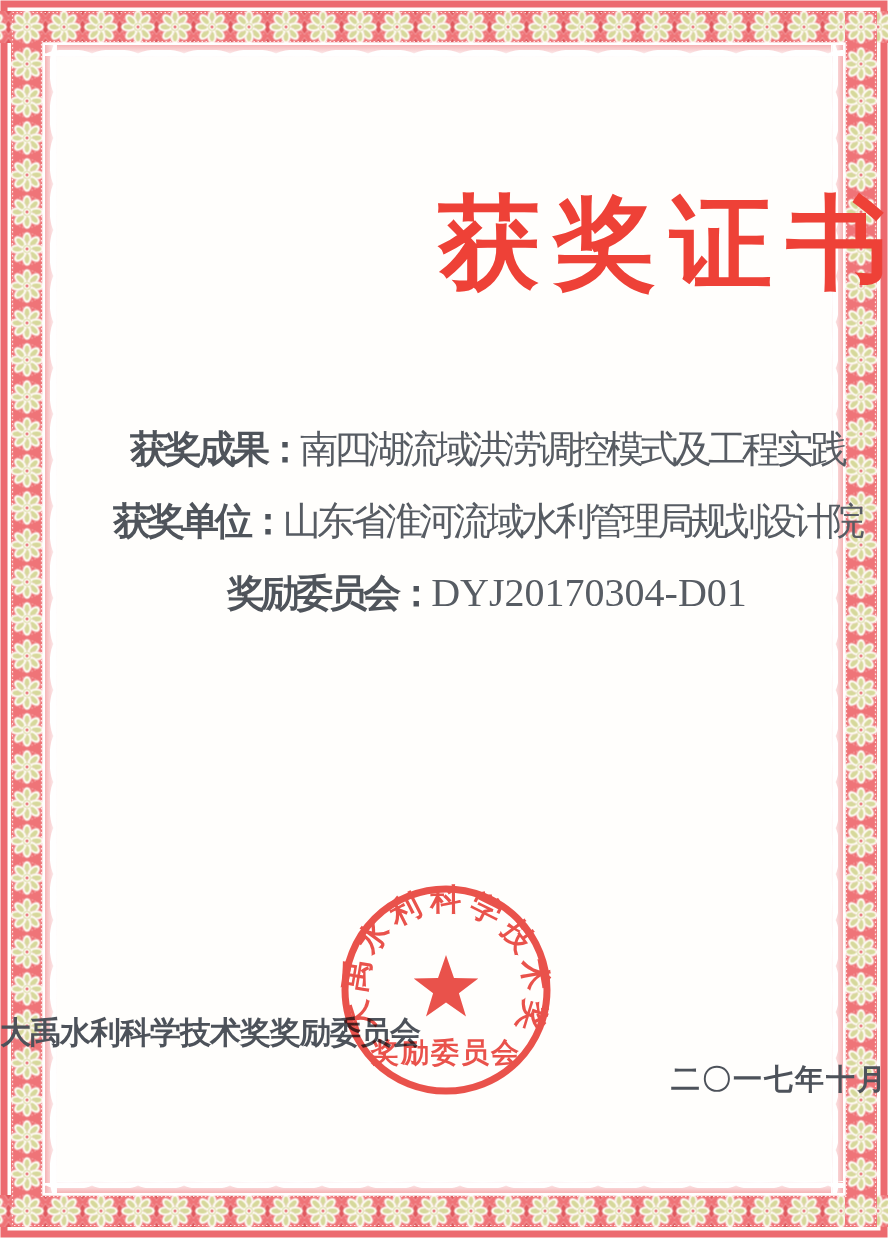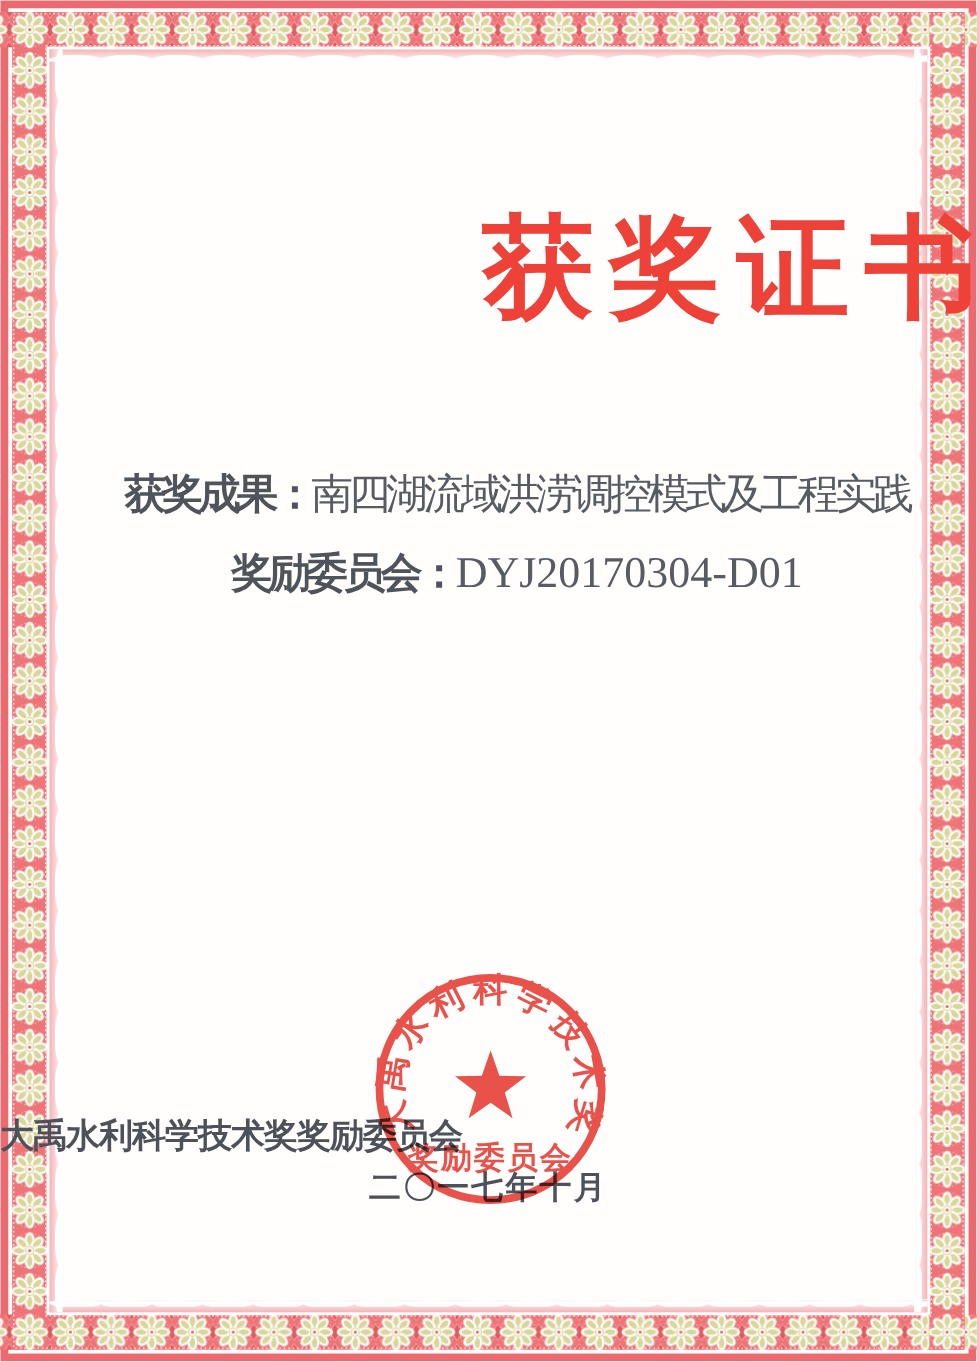--- a/index.html
+++ b/index.html
@@ -22,21 +22,21 @@
   .fvalue{font-weight:500}
   .num{
     font-family:"Liberation Serif","DejaVu Serif",serif;
     font-size:40px;letter-spacing:0;font-weight:500;color:#575c63;
   }
   .issuer{
     position:absolute;top:1012px;left:0;width:100%;text-align:left;
     font-size:31px;font-weight:600;color:#4d525a;letter-spacing:-1px;z-index:2;
   }
   .date{
-    position:absolute;top:1060px;left:0;width:100%;text-align:center;
+    position:absolute;top:1060px;left:0;width:100%;text-align:right;
     font-size:29px;font-weight:600;color:#4d525a;letter-spacing:2px;z-index:2;
   }
   .seal{
     position:absolute;left:340px;top:884px;width:212px;height:212px;z-index:3;
     mix-blend-mode:multiply;opacity:.92;
   }
   .seal text{font-family:"Liberation Serif","DejaVu Serif",serif;font-weight:700}
 </style>
 </head>
 <body>
@@ -124,20 +124,23 @@
   <rect x="831" y="45" width="7" height="1148" fill="url(#sR)"></rect>
 </svg>
 
 <h1 class="title">获奖证书</h1>
 
 <div class="fields">
   <div class="field-line">
     <span class="flabel">获奖成果：</span><span class="fvalue">南四湖流域洪涝调控模式及工程实践</span>
   </div>
   <div class="field-line">
+    <span class="flabel">获奖单位：</span><span class="fvalue">山东省淮河流域水利管理局规划设计院</span>
+  </div>
+  <div class="field-line">
     <span class="flabel">奖励委员会：</span><span class="fvalue num">DYJ20170304-D01</span>
   </div>
 </div>
 
 <div class="issuer">大禹水利科学技术奖奖励委员会</div>
 <div class="date">二〇一七年十月</div>
 
 <svg class="seal" width="212" height="212" viewBox="0 0 212 212" aria-hidden="true">
   <circle cx="106" cy="106" r="101" fill="none" stroke="#e8433d" stroke-width="7"></circle>
   <polygon fill="#e8433d" points="106,71 114,94 138.3,94.5 118.9,109.2 126,132.5 106,118.6 86,132.5 93.1,109.2 73.7,94.5 98,94"></polygon>

